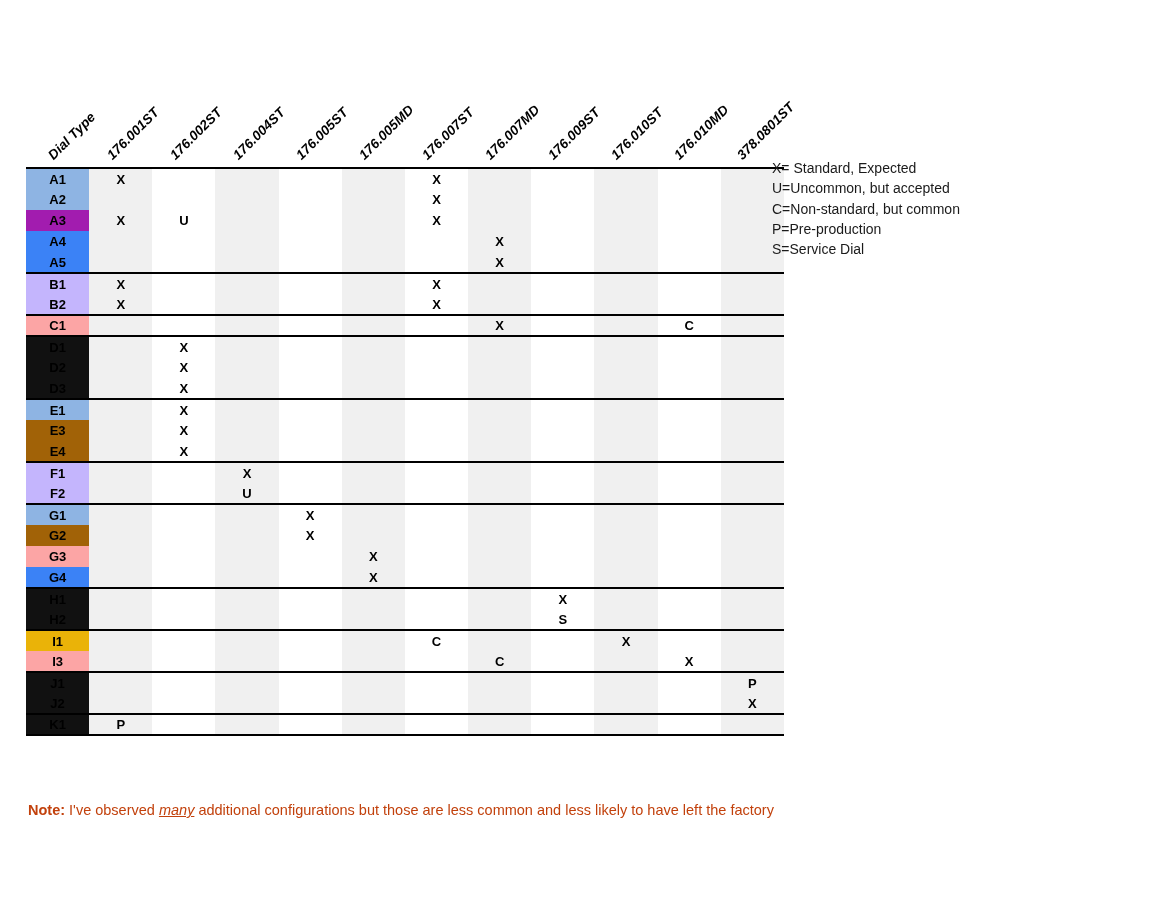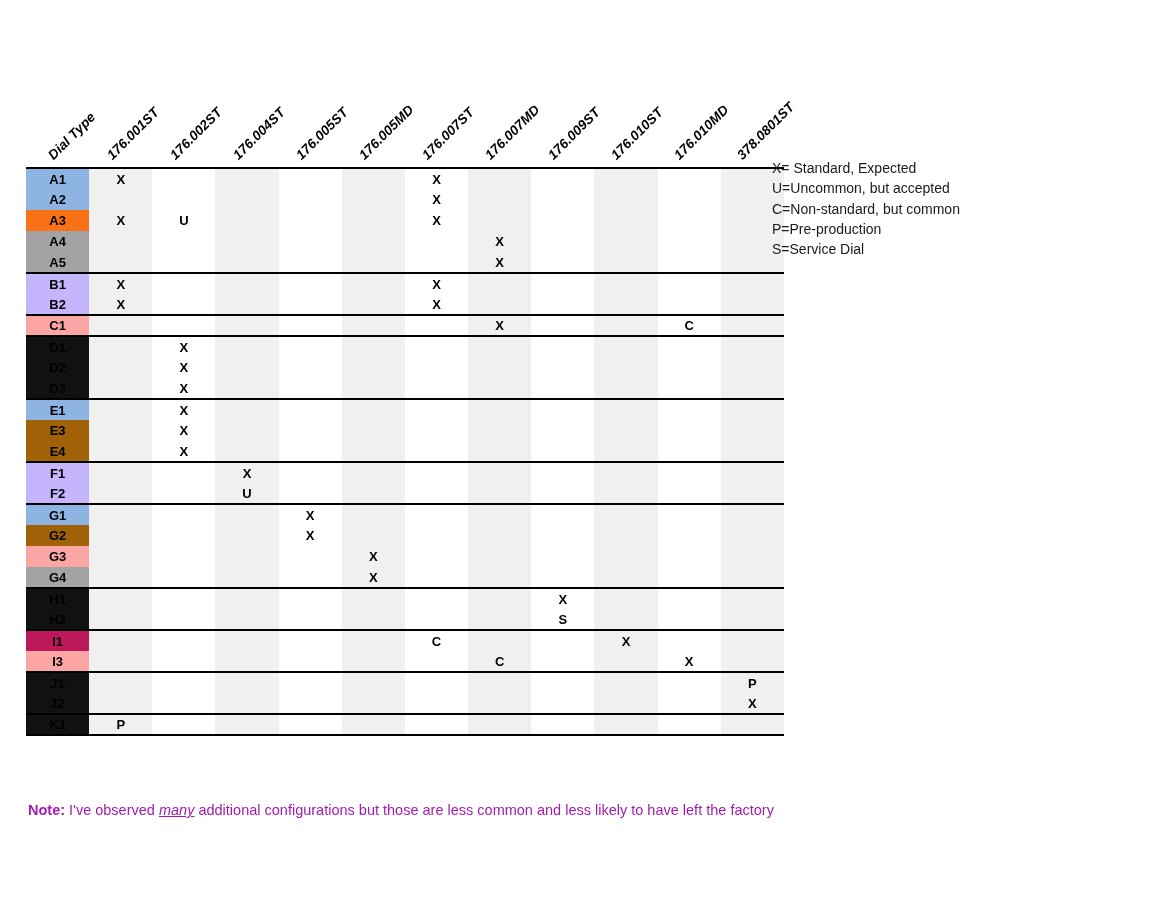--- a/index.html
+++ b/index.html
@@ -75,27 +75,27 @@
 
   
   tr.grp-first > td { border-top: 2.5px solid #000000; }
   tr.grp-last  > td { border-bottom: 2.5px solid #000000; }
   tr.tbl-first > td { border-top: 2.5px solid #000000; }
   tr.tbl-last  > td { border-bottom: 2.5px solid #000000; }
   td.last-col { border-right: 2.5px solid #000000; }
 
   
   .sw-blue   { background: #8eb4e3; color: #000000; }
-  .sw-gray   { background: #f97316; color: #000000; }
+  .sw-gray   { background: #a21caf; color: #000000; }
   .sw-gray2  { background: #a16207; color: #000000; }
-  .sw-khaki  { background: #a3a3a3; color: #000000; }
+  .sw-khaki  { background: #3b82f6; color: #000000; }
   .sw-navy   { background: #c4b5fd; color: #ffffff; }
   .sw-yellow { background: #fca5a5; color: #000000; }
   .sw-black  { background: #111111; color: #ffffff; }
-  .sw-purple { background: #be185d; color: #ffffff; }
+  .sw-purple { background: #eab308; color: #ffffff; }
 
   
   #legend {
     position: absolute;
     left: 772px;
     top: 158px;
     width: 300px;
   }
   #legend .lg-line {
     font-size: 14px;
@@ -104,21 +104,21 @@
     white-space: nowrap;
     font-family: "Liberation Sans", sans-serif;
   }
 
   
   #note {
     position: absolute;
     left: 28px;
     top: 802px;
     font-size: 14.5px;
-    color: #a21caf;
+    color: #c2410c;
     white-space: nowrap;
   }
   #note .nb { font-weight: bold; }
   #note .em { font-style: italic; text-decoration: underline; }
 </style>
 </head>
 <body>
 
 <div id="page">
 

